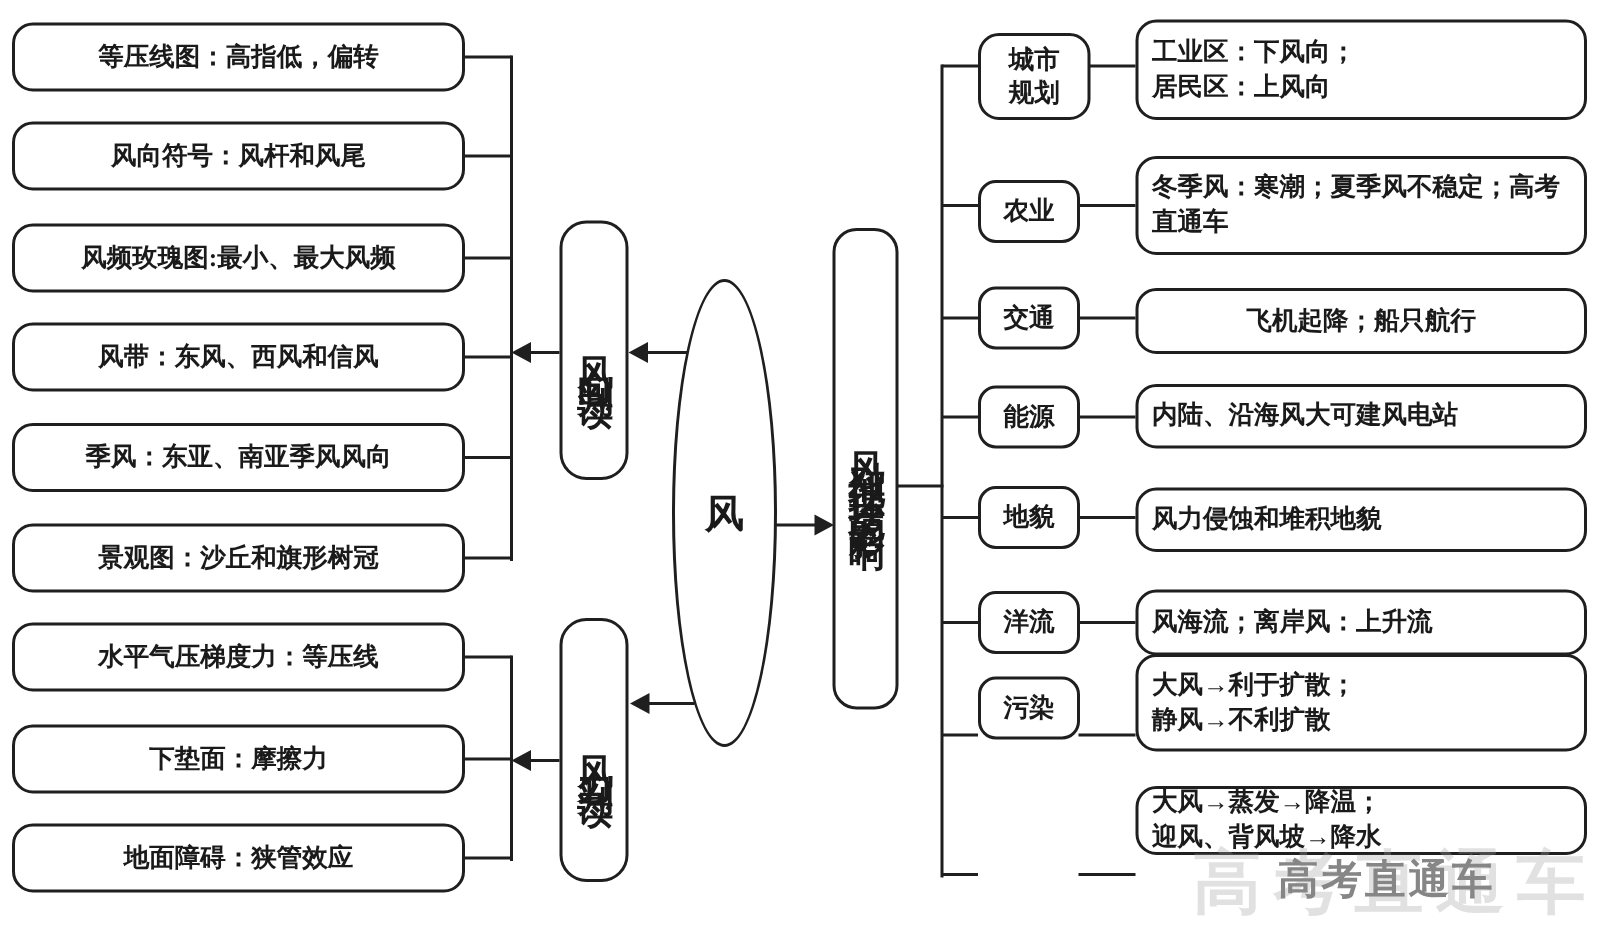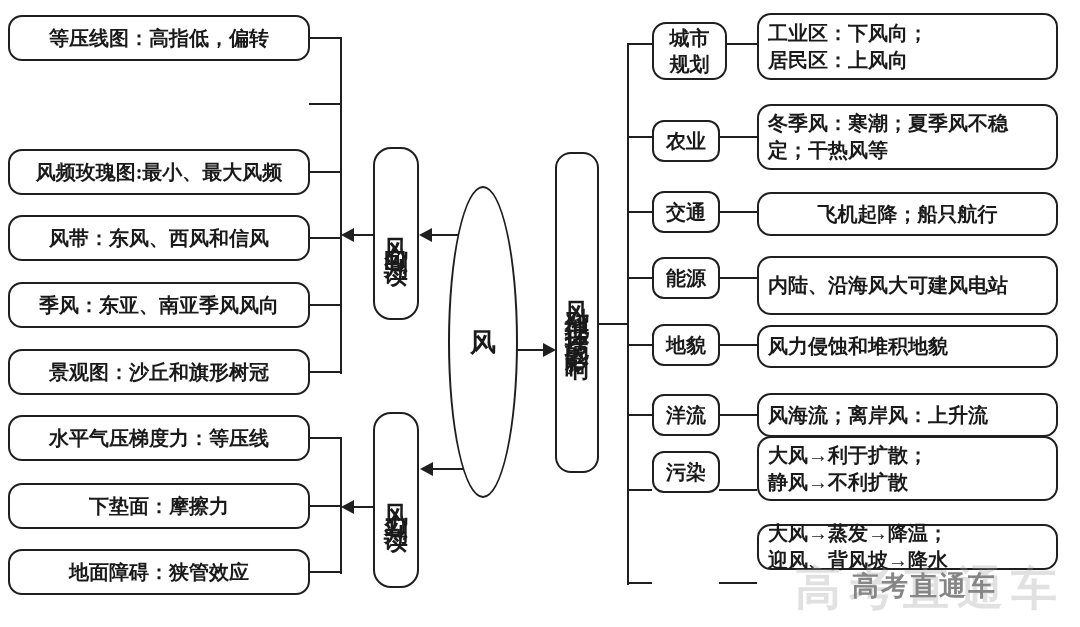--- a/index.html
+++ b/index.html
@@ -5,21 +5,21 @@
   html,body{margin:0;padding:0;background:#ffffff;}
   .canvas{
     position:relative;width:1080px;height:627px;background:#ffffff;overflow:hidden;
     font-family:"Liberation Serif","DejaVu Serif",serif;font-weight:bold;color:#1a1a1a;
   }
   
   .box{
     position:absolute;box-sizing:border-box;background:#ffffff;
     border:2px solid #1f1f1f;border-radius:14px;
     display:flex;align-items:center;justify-content:center;
-    font-size:20px;line-height:1.3;text-align:center;z-index:2;
+    font-size:17px;line-height:1.3;text-align:center;z-index:2;
   }
   .left-box{left:8px;width:302px;height:46px;padding:0 4px;}
   .detail-box{left:757px;width:301px;justify-content:flex-start;text-align:left;
     padding:2px 9px;white-space:pre-line;line-height:1.35;}
   .detail-center{justify-content:center;text-align:center;}
   .cat-box{left:652px;width:68px;height:42px;border-radius:12px;}
   .cat-tall{width:75px;height:58px;padding:0 13px;border-radius:14px;}
   
   .vhub{
     position:absolute;box-sizing:border-box;background:#fff;border:2px solid #1f1f1f;border-radius:18px;
@@ -41,20 +41,21 @@
     color:#868686;z-index:3;font-weight:bold;}
   .wm-faint{position:absolute;left:795px;top:558px;font-size:46px;letter-spacing:8px;
     color:#a5a5a5;opacity:.32;z-index:3;font-weight:bold;}
 </style>
 </head>
 <body>
 
 <div class="canvas">
 
   <div class="box left-box" style="top:15px">等压线图：高指低，偏转</div>
+  <div class="box left-box" style="top:81px">风向符号：风杆和风尾</div>
   <div class="box left-box" style="top:149px">风频玫瑰图:最小、最大风频</div>
   <div class="box left-box" style="top:215px">风带：东风、西风和信风</div>
   <div class="box left-box" style="top:349px">景观图：沙丘和旗形树冠</div>
   <div class="box left-box" style="top:282px">季风：东亚、南亚季风风向</div>
 
   <div class="box left-box" style="top:415px">水平气压梯度力：等压线</div>
   <div class="box left-box" style="top:483px">下垫面：摩擦力</div>
   <div class="box left-box" style="top:549px">地面障碍：狭管效应</div>
 
   <div class="hline" style="left:309px;top:37px;width:32px"></div>
@@ -118,23 +119,23 @@
   <div class="hline" style="left:719px;top:136px;width:38px"></div>
   <div class="hline" style="left:719px;top:211px;width:38px"></div>
   <div class="hline" style="left:719px;top:277px;width:38px"></div>
   <div class="hline" style="left:719px;top:344px;width:38px"></div>
   <div class="hline" style="left:719px;top:414px;width:38px"></div>
   <div class="hline" style="left:719px;top:489px;width:38px"></div>
   <div class="hline" style="left:719px;top:582px;width:38px"></div>
 
   <div class="box detail-box" style="top:13px;height:67px">工业区：下风向；
 居民区：上风向</div>
-  <div class="box detail-box" style="top:104px;height:66px">冬季风：寒潮；夏季风不稳定；干热风等</div>
+  <div class="box detail-box" style="top:104px;height:66px">冬季风：寒潮；夏季风不稳定；高考直通车</div>
   <div class="box detail-box detail-center" style="top:192px;height:44px">飞机起降；船只航行</div>
-  <div class="box detail-box" style="top:256px;height:59px">内陆、沿海风大可建风电站</div>
+  <div class="box detail-box" style="top:256px;height:43px">内陆、沿海风大可建风电站</div>
   <div class="box detail-box" style="top:325px;height:43px">风力侵蚀和堆积地貌</div>
   <div class="box detail-box" style="top:393px;height:44px">风海流；离岸风：上升流</div>
   <div class="box detail-box" style="top:436px;height:65px">大风→利于扩散；
 静风→不利扩散</div>
   <div class="box detail-box" style="top:524px;height:46px">大风→蒸发→降温；
 迎风、背风坡→降水</div>
 
   <div class="wm-faint">高考直通车</div>
   <div class="wm">高考直通车</div>
 

